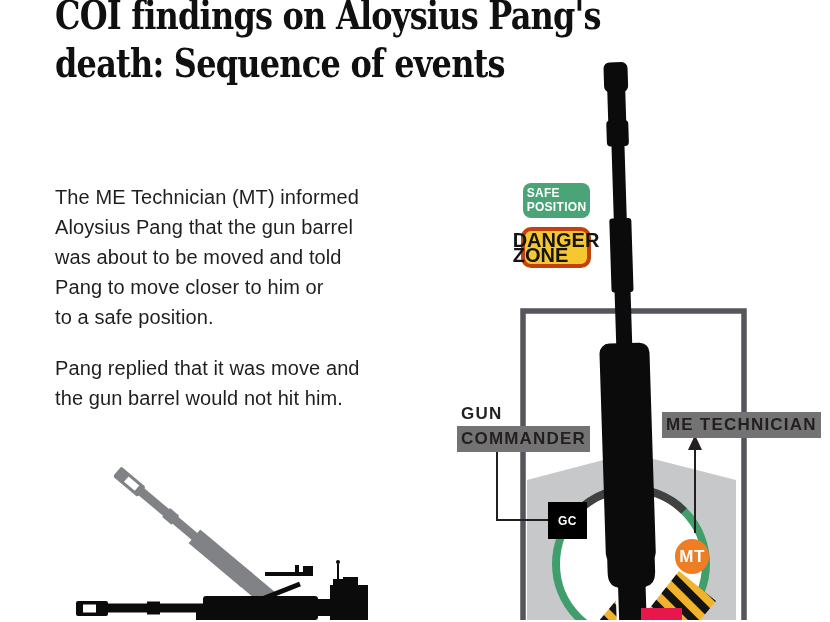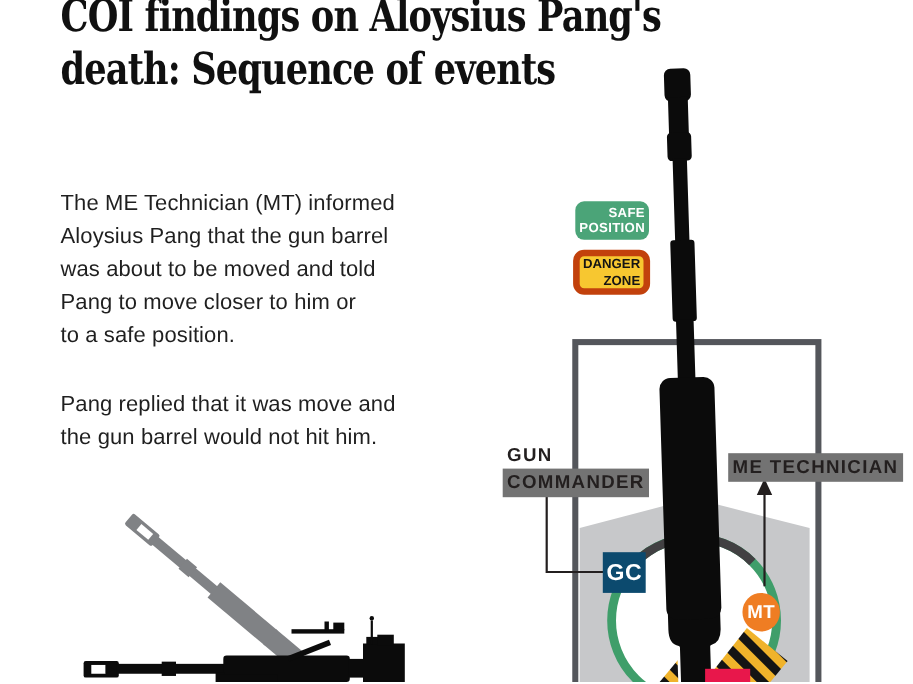--- a/index.html
+++ b/index.html
@@ -4,36 +4,36 @@
 <style>
   html,body{margin:0;padding:0;background:#fff;}
   .canvas{position:relative;width:830px;height:620px;overflow:hidden;background:#ffffff;
           font-family:"Liberation Sans",sans-serif;color:#1c1c1c;}
   .layer{position:absolute;left:0;top:0;}
   .title{position:absolute;left:55px;top:-9px;font-family:"DejaVu Serif",serif;font-weight:bold;
          font-size:40px;line-height:48px;letter-spacing:-1px;color:#101010;white-space:pre-line;
          transform:scaleX(0.8);transform-origin:0 0;}
   .body-text{position:absolute;left:55px;font-size:20px;line-height:30px;color:#1f1f1f;
              white-space:pre-line;letter-spacing:0.1px;}
-  #para1{top:170px;}
+  #para1{top:182px;}
   #para2{top:353px;}
   .legend-badge{position:absolute;display:flex;align-items:center;justify-content:center;
-                text-align:right;font-weight:bold;white-space:pre-line;box-sizing:border-box;}
+                text-align:left;font-weight:bold;white-space:pre-line;box-sizing:border-box;}
   #safe-badge{left:523px;top:183px;width:67px;height:35px;background:#4BA478;color:#ffffff;
               border-radius:8px;font-size:12px;line-height:13.5px;letter-spacing:0.3px;}
   #danger-badge{left:521px;top:227px;width:70px;height:41px;background:#F7C730;color:#141414;
-              border:6px solid #c2410c;border-radius:10px;font-size:12px;line-height:15px;}
+              border:4px solid #c2410c;border-radius:10px;font-size:20px;line-height:15px;}
   .diagram-label{position:absolute;font-weight:bold;font-size:17px;line-height:24px;
                  letter-spacing:1.2px;color:#231f1f;}
   #gun-commander-label{left:461px;top:402px;}
   #me-technician-label{left:666px;top:412px;text-align:center;}
   .knock{background:#737373;padding:1px 4px;margin-left:-4px;display:inline-block;}
   .tag{position:absolute;display:flex;align-items:center;justify-content:center;
        color:#ffffff;font-weight:bold;}
-  #gc-tag{left:548px;top:502px;width:39px;height:37px;background:#0c4a6e;font-size:21px;letter-spacing:0.5px;}
+  #gc-tag{left:548px;top:502px;width:39px;height:37px;background:#000000;font-size:12px;letter-spacing:0.5px;}
   #mt-tag{left:675px;top:539px;width:34px;height:35px;background:#EF7D23;font-size:17px;letter-spacing:0.5px;border-radius:17px;}
   #ap-tag{left:641px;top:608px;width:41px;height:16px;background:#E8174B;font-size:15px;overflow:hidden;}
 </style>
 </head>
 <body>
 
 <div class="canvas">
 
   <svg class="layer" width="830" height="622" viewBox="0 0 830 622">
     <defs>

